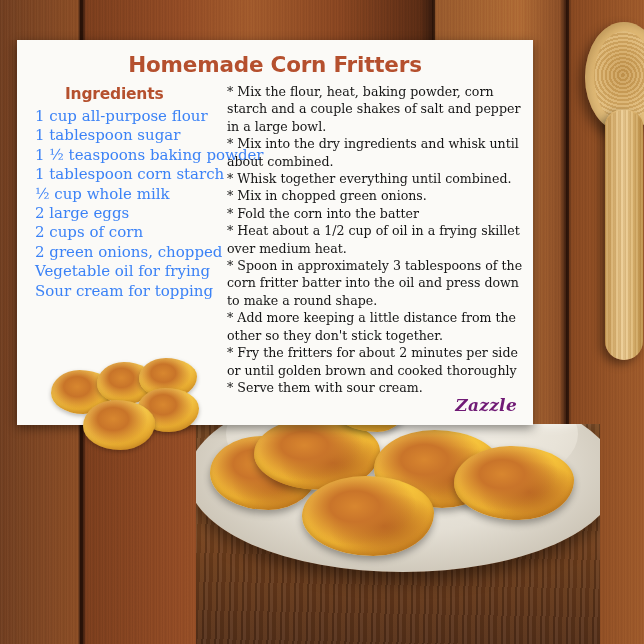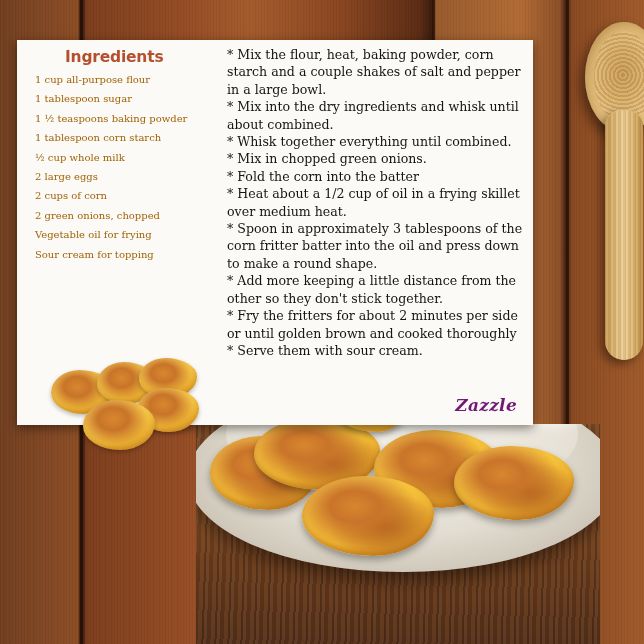--- a/index.html
+++ b/index.html
@@ -161,22 +161,22 @@
     color:#b5502e;
     font-family:"DejaVu Sans",sans-serif;
     font-weight:bold;
     font-size:15.5px;
     margin:2px 0 4px 30px;
     letter-spacing:-0.2px;
   }
   .ing-list{list-style:none;margin:0;padding:0;}
   .ing-list li{
     font-family:"DejaVu Serif",serif;
-    font-size:10px;
-    color:#a16207;
+    font-size:15px;
+    color:#3b82f6;
     line-height:19.4px;
     white-space:nowrap;
   }
   .step{
     font-family:"DejaVu Serif",serif;
     font-size:12.6px;
     color:#151515;
     line-height:17.4px;
     margin:0;
   }
@@ -235,20 +235,21 @@
   </div>
   <div class="fr-front"></div>
 
   <div class="spoon">
     <div class="spoon-bowl"></div>
     <div class="spoon-handle"></div>
   </div>
 
   <div class="card">
 
+    <h1 class="card-title">Homemade Corn Fritters</h1>
 
     <div class="card-body">
 
       <div class="col-left">
         <div class="ing-head">Ingredients</div>
         <ul class="ing-list">
           <li>1 cup all-purpose flour</li>
           <li>1 tablespoon sugar</li>
           <li>1 ½ teaspoons baking powder</li>
           <li>1 tablespoon corn starch</li>

